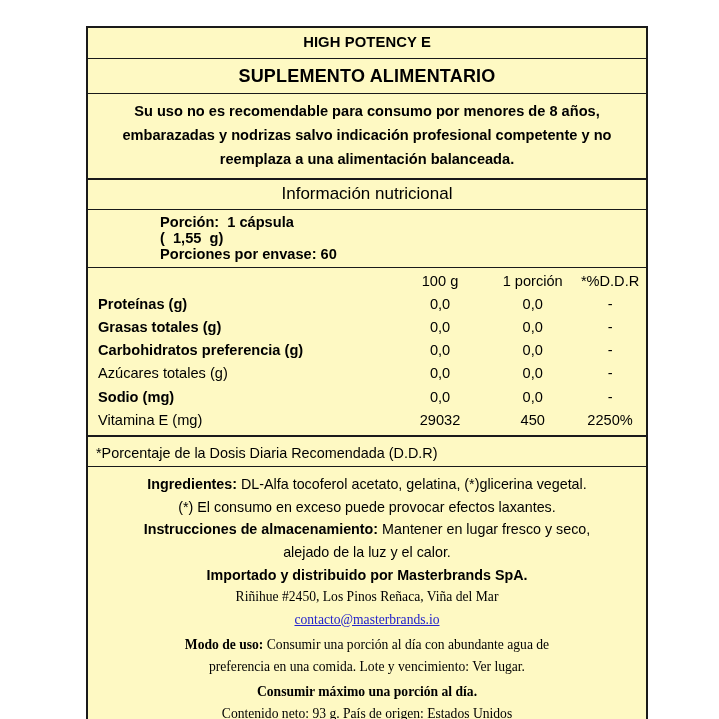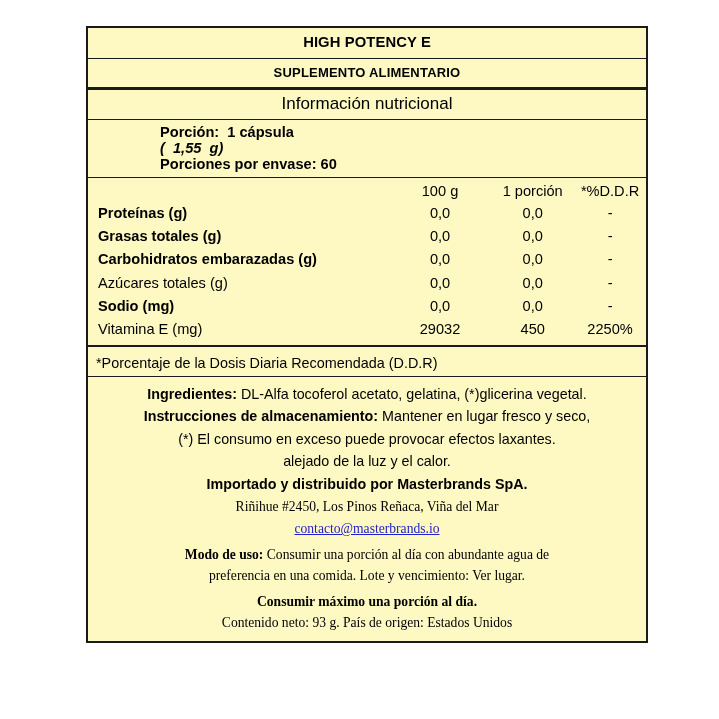--- a/index.html
+++ b/index.html
@@ -43,21 +43,21 @@
   }
 
   .title-band {
     font-weight: bold;
     font-size: 14.8px;
     letter-spacing: 0.1px;
     padding: 5px 8px 5px 8px;
   }
   .subtitle-band {
     font-weight: bold;
-    font-size: 13px;
+    font-size: 18px;
     letter-spacing: 0.2px;
     padding: 5px 8px 5px 8px;
   }
 
   .warning-band {
     font-weight: bold;
     font-size: 14.6px;
     line-height: 1.62;
     padding: 6px 14px 7px 14px;
     text-align: center;
@@ -73,21 +73,21 @@
   .porcion-row {
     display: flex;
     align-items: baseline;
     font-weight: bold;
     font-size: 14.6px;
     padding: 4px 8px 5px 10px;
     white-space: pre;
     flex-direction: column;
   }
   .porcion-a { flex: 0 0 auto; }
-  .porcion-b { flex: 0 0 auto; margin-left: 37px; font-style: italic; }
+  .porcion-b { flex: 0 0 auto; margin-left: 37px; }
   .porcion-c { flex: 0 0 auto; margin-left: 62px; }
 
   
   .nut-wrap {
     padding: 2px 0 4px 0;
   }
   table.nut {
     width: 100%;
     border-collapse: collapse;
     font-size: 14.6px;
@@ -148,20 +148,21 @@
 <body>
 
 <div id="label-root">
 
   <div class="band title-band">HIGH POTENCY E</div>
   <div class="rule"></div>
 
   <div class="band subtitle-band">SUPLEMENTO ALIMENTARIO</div>
   <div class="rule"></div>
 
+  <div class="warning-band">Su uso no es recomendable para consumo por menores de 8 años, embarazadas y nodrizas salvo indicación profesional competente y no reemplaza a una alimentación balanceada.</div>
   <div class="rule-thick"></div>
 
   <div class="info-band">Información nutricional</div>
   <div class="rule"></div>
 
   <div class="porcion-row">
     <span class="porcion-a">Porción:  1 cápsula</span>
     <span class="porcion-b">(  1,55  g)</span>
     <span class="porcion-c">Porciones por envase: 60</span>
   </div>
@@ -184,21 +185,21 @@
             <td class="c-por">0,0</td>
             <td class="c-ddr">-</td>
           </tr>
           <tr class="nut-bold">
             <td class="c-name">Grasas totales (g)</td>
             <td class="c-100">0,0</td>
             <td class="c-por">0,0</td>
             <td class="c-ddr">-</td>
           </tr>
           <tr class="nut-bold">
-            <td class="c-name">Carbohidratos embarazadas (g)</td>
+            <td class="c-name">Carbohidratos preferencia (g)</td>
             <td class="c-100">0,0</td>
             <td class="c-por">0,0</td>
             <td class="c-ddr">-</td>
           </tr>
           <tr>
             <td class="c-name">Azúcares totales (g)</td>
             <td class="c-100">0,0</td>
             <td class="c-por">0,0</td>
             <td class="c-ddr">-</td>
           </tr>
@@ -219,24 +220,24 @@
   </div>
   <div class="rule-thick"></div>
 
   <div class="footnote-band">*Porcentaje de la Dosis Diaria Recomendada (D.D.R)</div>
   <div class="rule"></div>
 
   <div class="bottom-block">
     <p>
       <span class="bold">Ingredientes:</span><span> DL-Alfa tocoferol acetato, gelatina, (*)glicerina vegetal.</span>
     </p>
+    <p>(*) El consumo en exceso puede provocar efectos laxantes.</p>
     <p>
       <span class="bold">Instrucciones de almacenamiento:</span><span>  Mantener en lugar fresco y seco,</span>
     </p>
-    <p>(*) El consumo en exceso puede provocar efectos laxantes.</p>
     <p>alejado de la luz y el calor.</p>
     <p class="bold">Importado y distribuido por Masterbrands SpA.</p>
     <p class="serif-ish">Riñihue #2450, Los Pinos Reñaca, Viña del Mar</p>
     <p>
       <a class="email-link serif-ish" href="#">contacto@masterbrands.io</a>
     </p>
     <div class="gap-sm"></div>
     <p class="serif-ish">
       <span class="bold">Modo de uso:</span><span> Consumir una porción al día con abundante agua de</span>
     </p>

